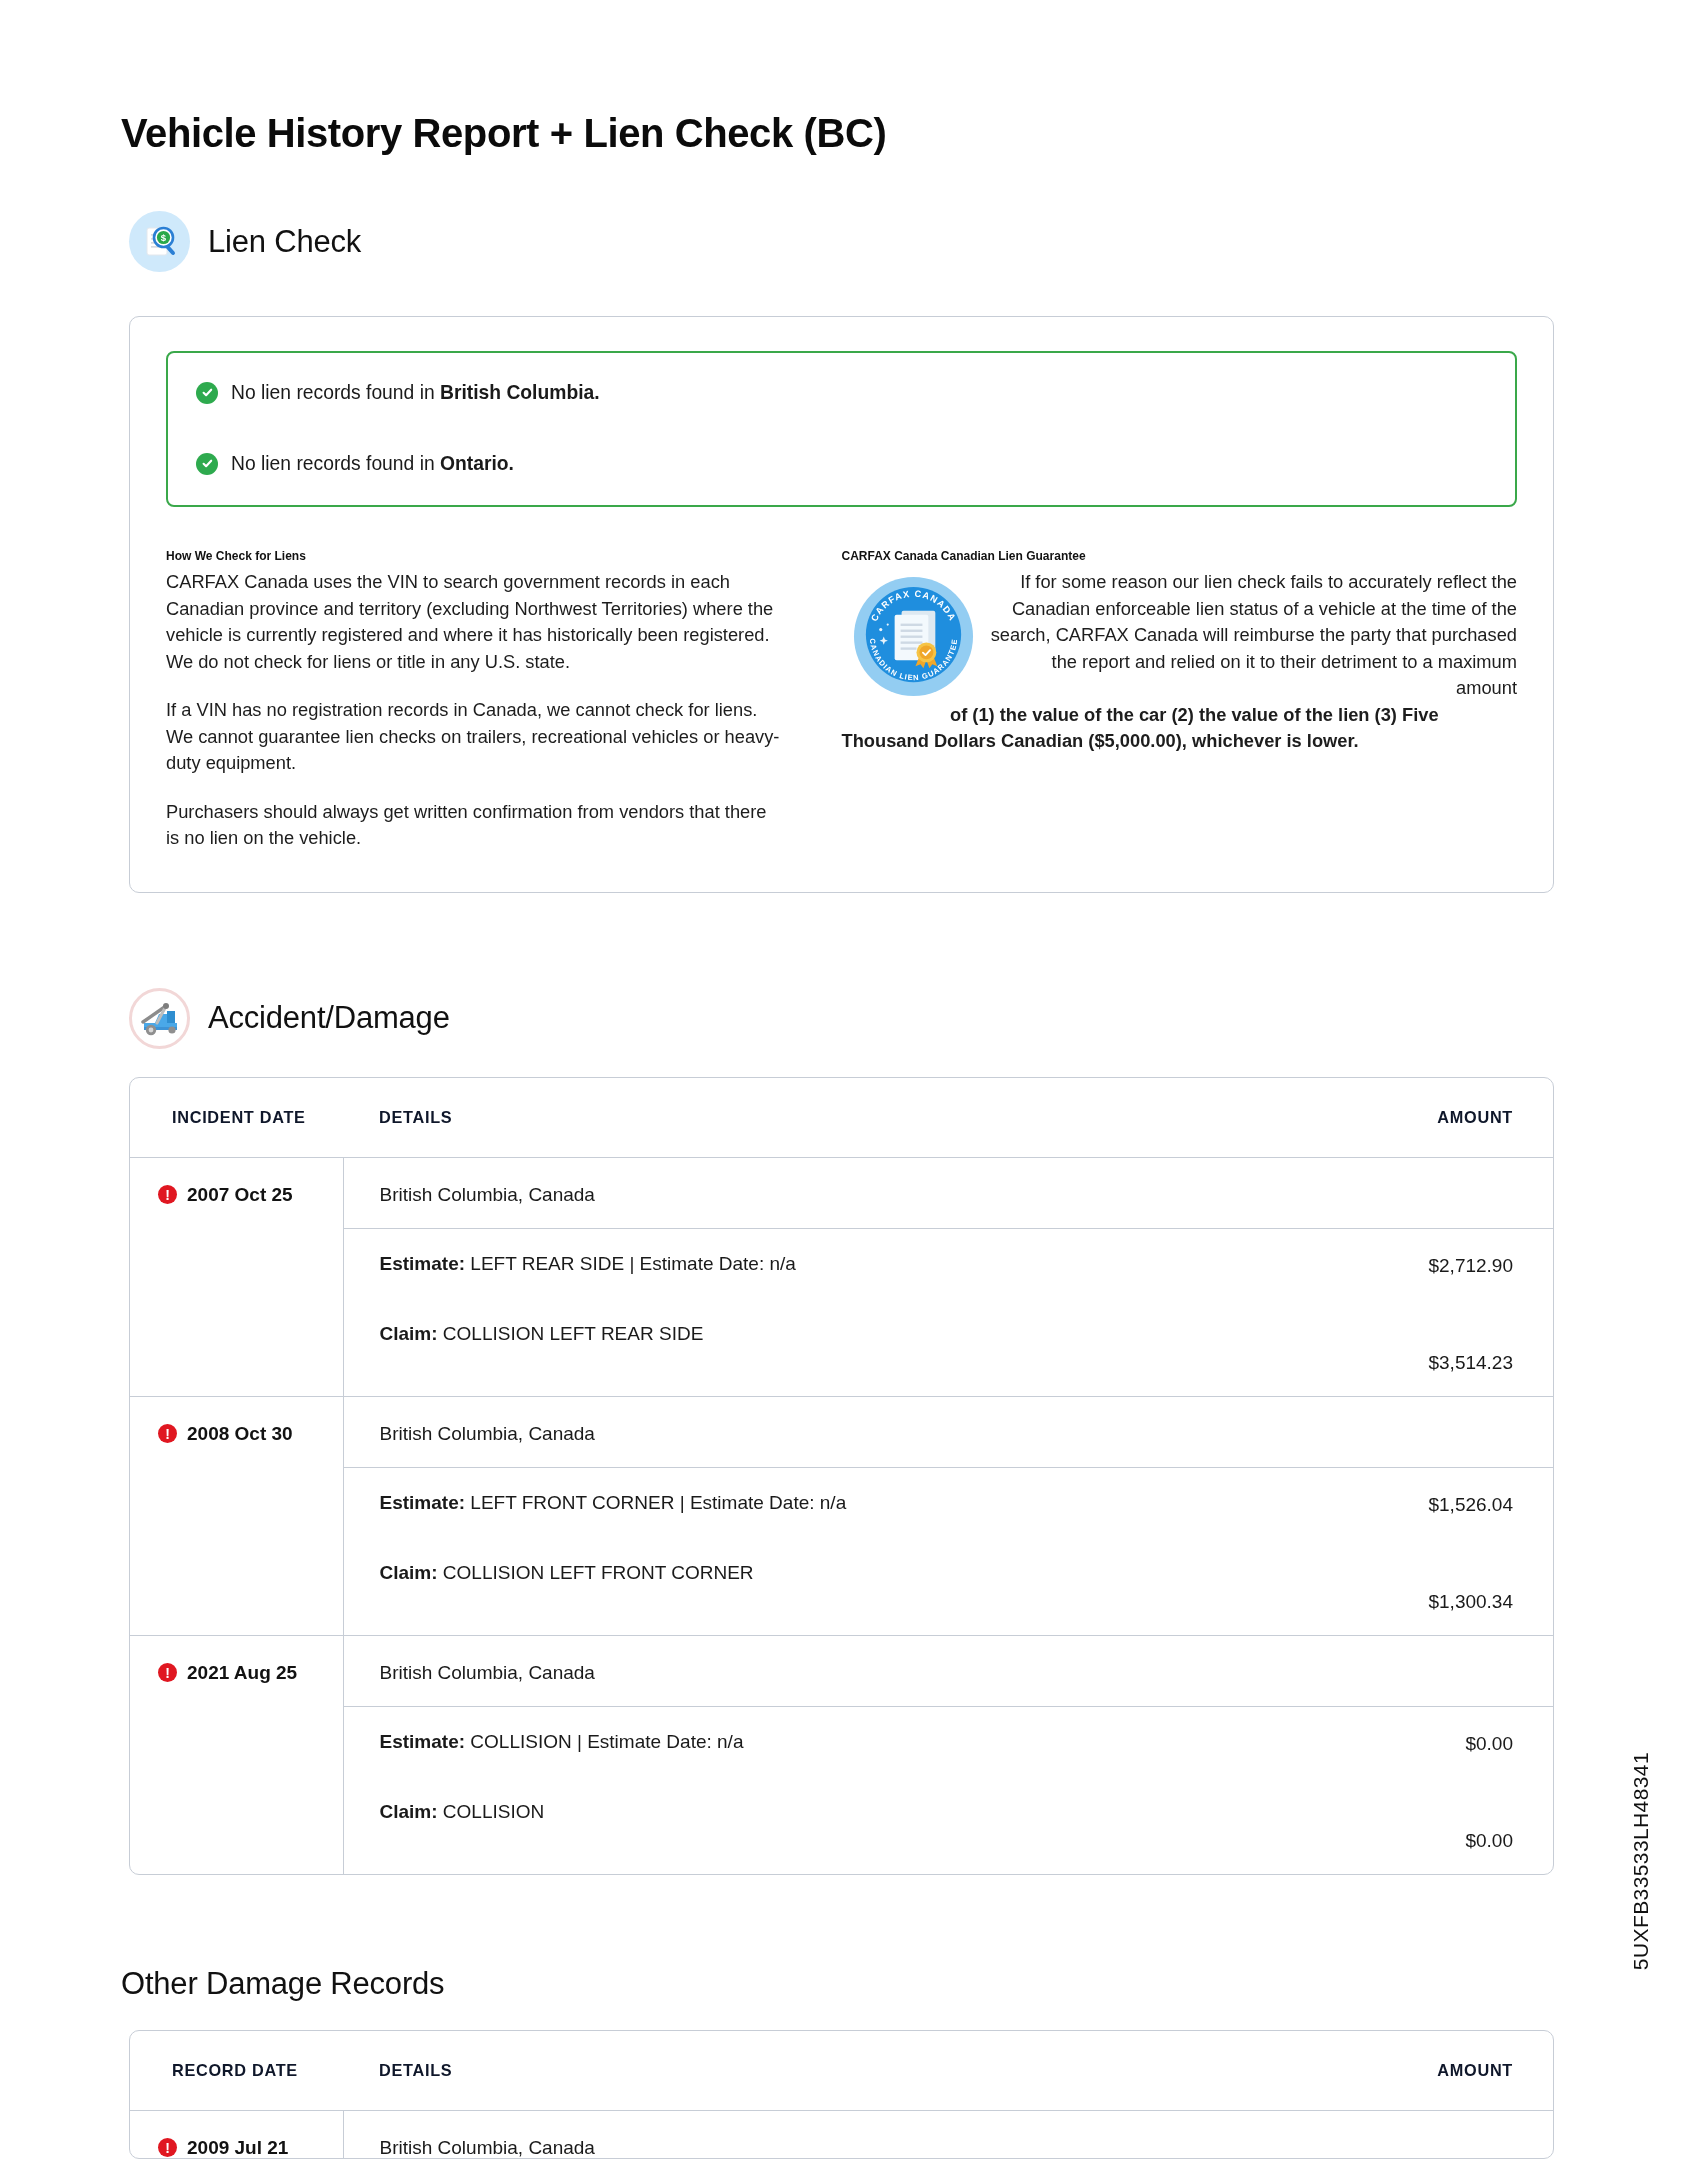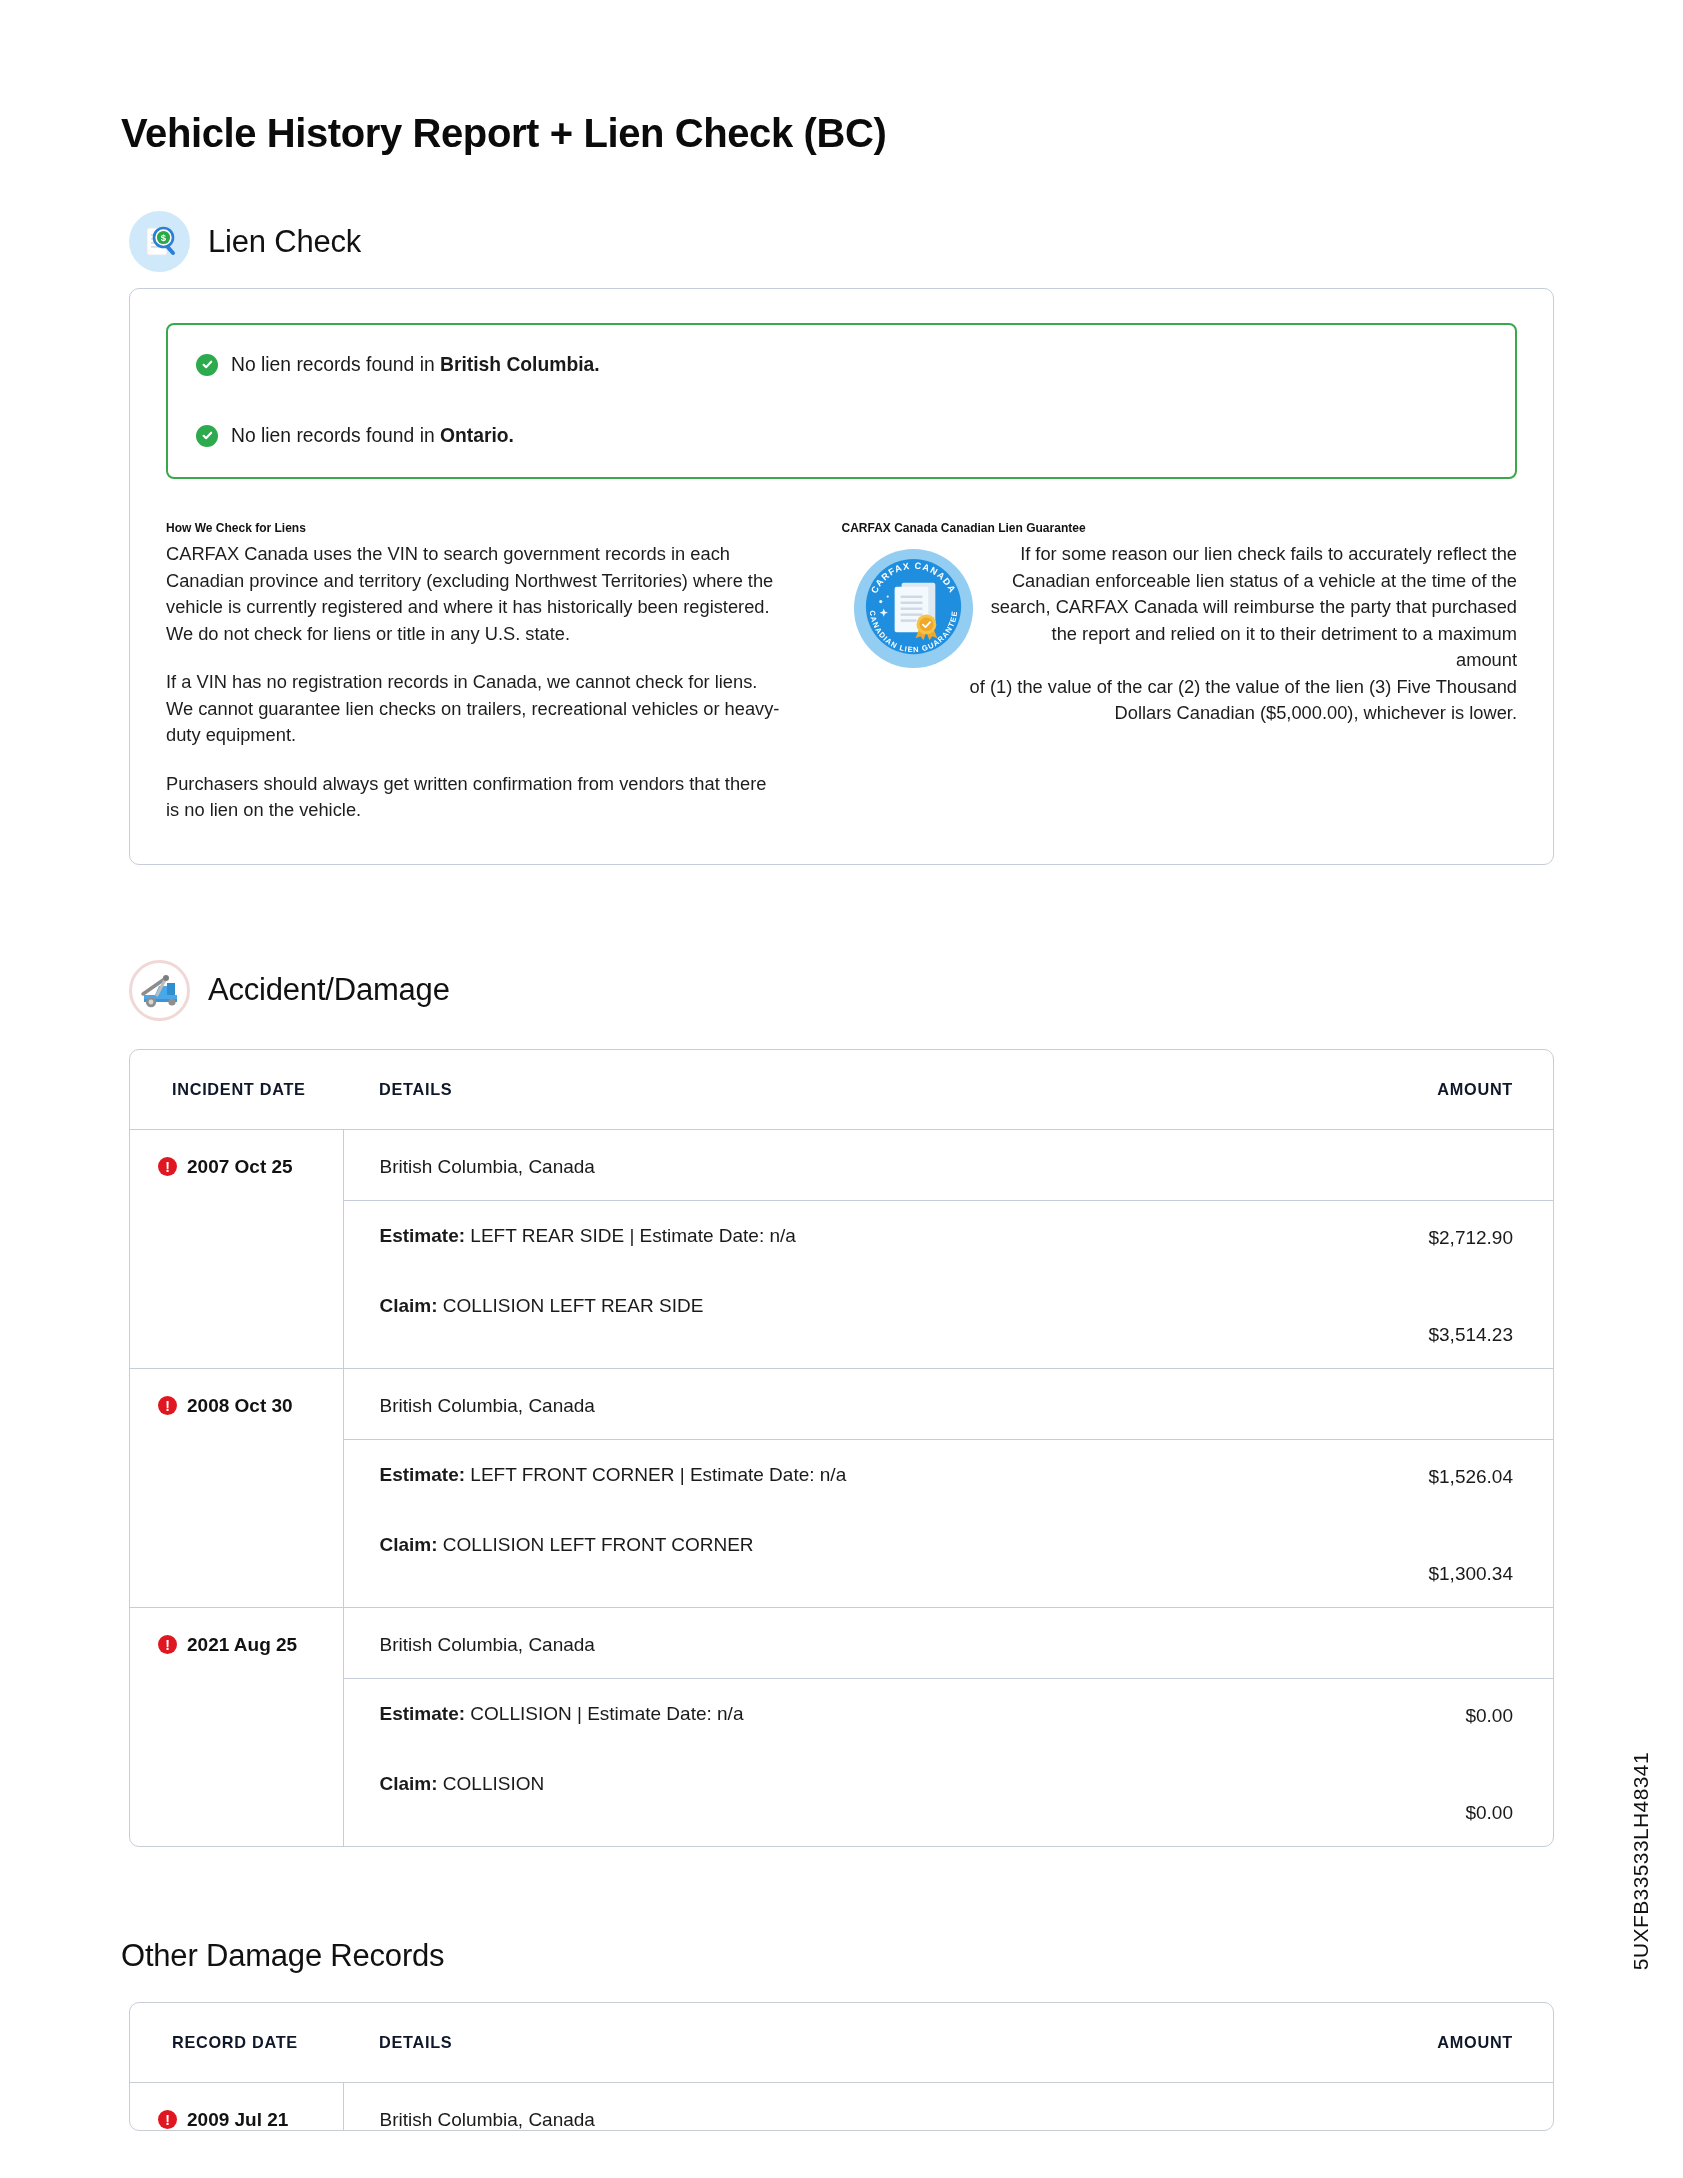--- a/index.html
+++ b/index.html
@@ -79,21 +79,21 @@
     position: relative;
   }
   .icon-badge.lien { background: #cfe9fb; }
   .icon-badge.accident {
     background: #ffffff;
     border: 3px solid #f2d7d7;
   }
 
   
   .card {
-    margin: 16px 129px 0 129px;
+    margin: 44px 129px 0 129px;
     border: 1px solid #c7cdd6;
     border-radius: 10px;
     background: #fff;
   }
 
   
   .lien-card { padding: 34px 36px 40px 36px; }
 
   .lien-alert {
     border: 2px solid #3aa84a;
@@ -151,21 +151,21 @@
     height: 127px;
     margin: 4px 16px 6px 8px;
     shape-outside: circle(50%);
   }
   .guarantee-text {
     font-size: 18.3px;
     line-height: 1.45;
     color: #1d1d1d;
     text-align: right;
   }
-  .guarantee-text .tail { text-align: right; display: block; }
+  .guarantee-text .tail { text-align: left; display: block; font-weight: bold; }
 
   
   .rec-table { width: 100%; border-collapse: collapse; table-layout: fixed; }
   .rec-table col.c-date { width: 213px; }
   .rec-table col.c-details { width: auto; }
   .rec-table col.c-amount { width: 208px; }
 
   .rec-table thead th {
     font-size: 16.3px;
     font-weight: bold;

